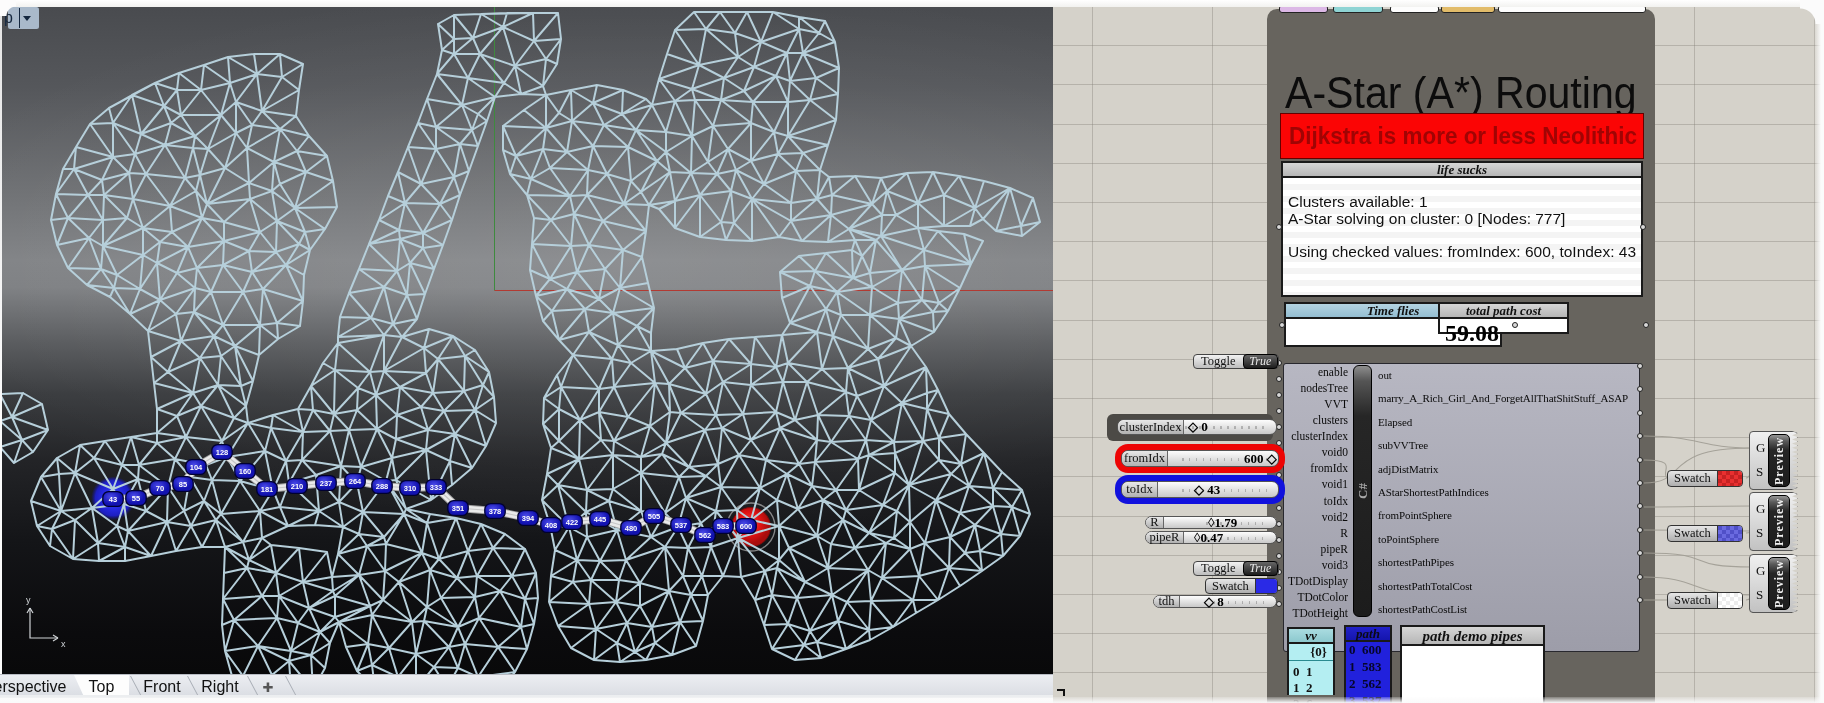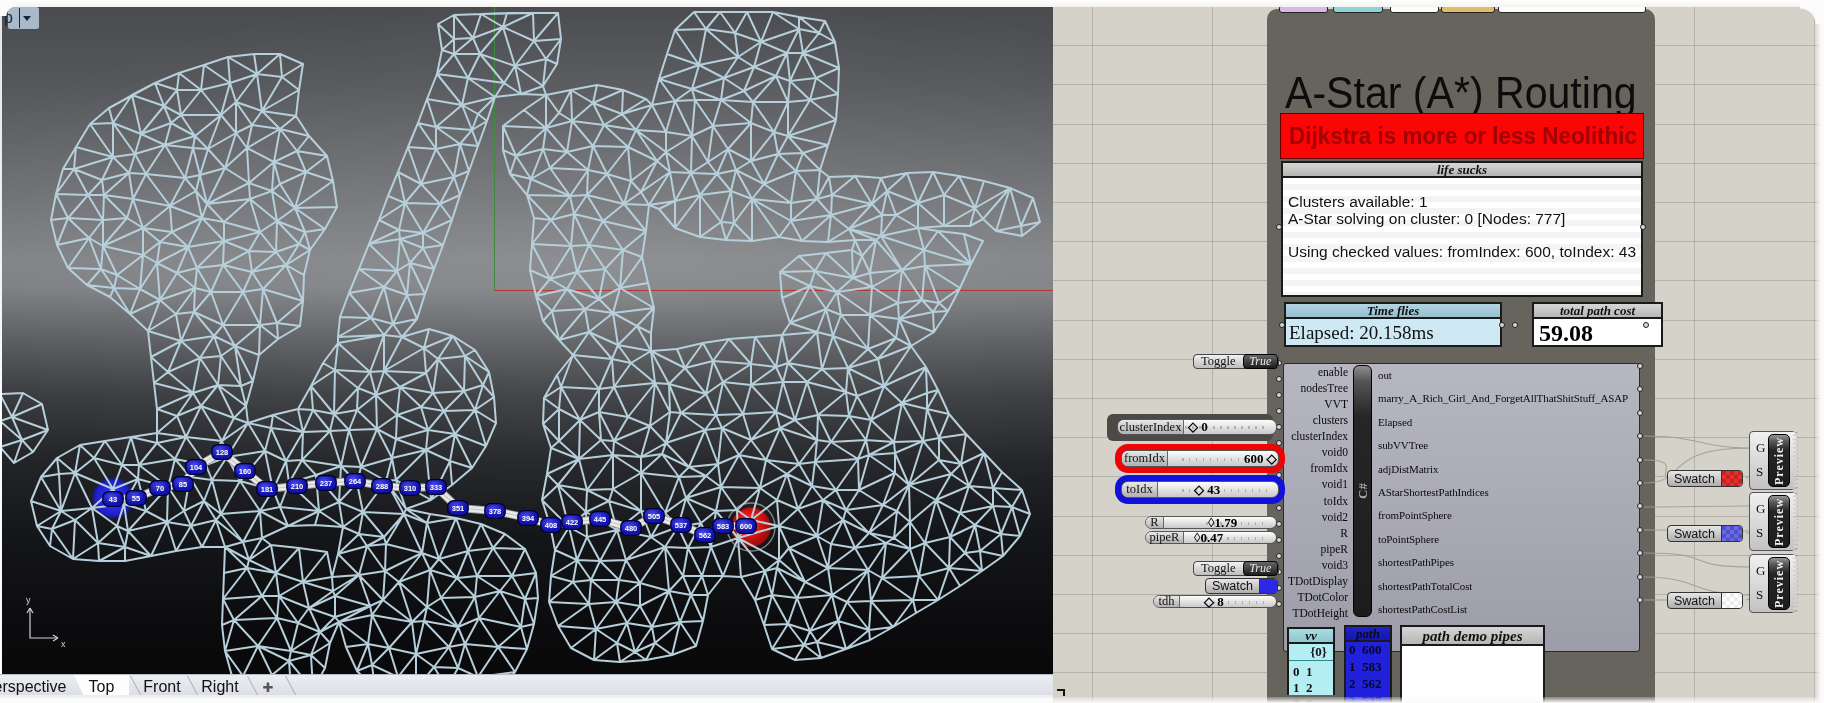--- a/index.html
+++ b/index.html
@@ -27,21 +27,21 @@
 #redp span{display:inline-block;transform-origin:0 0}
 .dot{position:absolute;width:6px;height:6px;border-radius:50%;background:#d8d8d8;border:1px solid #222}
 .sl{position:absolute;background:linear-gradient(180deg,#fdfdfd,#c9c9c9);border:1px solid #555;border-radius:7px;display:flex;align-items:center}
 .slname{height:100%;background:linear-gradient(180deg,#e8e8e8,#b0b0b0);border-right:1px solid #666;border-radius:7px 0 0 7px;font-family:"Liberation Serif",serif;font-size:12.5px;color:#111;display:flex;align-items:center;justify-content:center}
 .sltrack{position:absolute;left:var(--t0,60px);right:8px;top:50%;height:3px;margin-top:-1px;background:repeating-linear-gradient(to right,rgba(0,0,0,.22) 0 1.5px,transparent 1.5px 7px)}
 .slval{position:absolute;font-family:"Liberation Serif",serif;font-size:13px;font-weight:bold;color:#000;top:0;height:100%;display:flex;align-items:center;white-space:nowrap}
 .tog{position:absolute;height:15px;background:linear-gradient(180deg,#f2f2f2,#bdbdbd);border:1px solid #444;border-radius:4px;display:flex;align-items:center}
 .tog .lab{font-family:"Liberation Serif",serif;font-size:12.5px;color:#111;padding:0 7px}
 .tog .val{height:15px;border-radius:4px;background:linear-gradient(180deg,#666,#1d1d1d);color:#e8e8e8;font-family:"Liberation Serif",serif;font-style:italic;font-size:12px;display:flex;align-items:center;justify-content:center;border:1px solid #000}
 .sw{position:absolute;height:16px;display:flex;border:1px solid #333;border-radius:4px;background:linear-gradient(180deg,#e6e6e6,#aeaeae)}
-.sw .lab{font-family:Liberation Sans, sans-serif;font-size:12.5px;color:#111;padding:0 6px;display:flex;align-items:center}
+.sw .lab{font-family:Liberation Serif, serif;font-size:12.5px;color:#111;padding:0 6px;display:flex;align-items:center}
 .sw .col{border-left:1px solid #333;border-radius:0 3px 3px 0}
 .cin{position:absolute;right:0;font-family:"Liberation Serif",serif;font-size:11.5px;color:#0a0a0a;height:16px;line-height:16px;white-space:nowrap}
 .cout{position:absolute;left:0;font-family:"Liberation Serif",serif;font-size:11px;letter-spacing:-.1px;color:#0a0a0a;height:16px;line-height:16px;white-space:nowrap}
 .prev{position:absolute;width:49px;height:59px;background:linear-gradient(180deg,#f0f0f0,#c2c2c2);border:1px solid #555;border-radius:4px;filter:drop-shadow(2px 1px 0 rgba(100,98,92,.55));clip-path:polygon(0 0,calc(100% - 6px) 0,calc(100% - 6px) 0.0px,100% 2.1px,calc(100% - 6px) 4.2px,calc(100% - 6px) 4.2px,100% 6.3px,calc(100% - 6px) 8.4px,calc(100% - 6px) 8.4px,100% 10.5px,calc(100% - 6px) 12.6px,calc(100% - 6px) 12.6px,100% 14.7px,calc(100% - 6px) 16.8px,calc(100% - 6px) 16.8px,100% 18.9px,calc(100% - 6px) 21.0px,calc(100% - 6px) 21.0px,100% 23.1px,calc(100% - 6px) 25.2px,calc(100% - 6px) 25.2px,100% 27.3px,calc(100% - 6px) 29.4px,calc(100% - 6px) 29.4px,100% 31.5px,calc(100% - 6px) 33.6px,calc(100% - 6px) 33.6px,100% 35.7px,calc(100% - 6px) 37.8px,calc(100% - 6px) 37.8px,100% 39.9px,calc(100% - 6px) 42.0px,calc(100% - 6px) 42.0px,100% 44.1px,calc(100% - 6px) 46.2px,calc(100% - 6px) 46.2px,100% 48.3px,calc(100% - 6px) 50.4px,calc(100% - 6px) 50.4px,100% 52.5px,calc(100% - 6px) 54.6px,calc(100% - 6px) 54.6px,100% 56.7px,calc(100% - 6px) 58.8px,calc(100% - 6px) 100%,0 100%)}
 .prev .gs{position:absolute;left:6px;font-family:"Liberation Serif",serif;font-size:13px;color:#111}
 .prev .cap{position:absolute;left:18px;top:2px;width:22px;height:53px;background:linear-gradient(180deg,#969696 0,#5a5a5a 12%,#262626 30%,#1d1d1d);border-radius:5px;border:1px solid #000}
 .prev .cap span{position:absolute;left:50%;top:50%;transform:translate(-50%,-50%) rotate(-90deg);font-family:"Liberation Serif",serif;font-size:12px;font-weight:bold;color:#f0f0f0;white-space:nowrap;letter-spacing:1px}
 .nl{font:bold 7.5px "Liberation Sans",sans-serif;fill:#fff;text-anchor:middle}
 #topstrip{position:absolute;left:0;top:0;width:1824px;height:7px;background:linear-gradient(180deg,#ffffff,#f2f2f0);z-index:30}
 #botstrip{position:absolute;left:0;top:697px;width:1824px;height:6px;background:linear-gradient(180deg,rgba(250,250,250,.2),#fafafa);z-index:30}
@@ -168,26 +168,25 @@
 
 <div class="panel" style="left:1281px;top:161px;width:362px;height:136px">
 <div class="phead">life sucks</div>
 <div class="stripe" style="position:absolute;left:0;top:15px;right:0;bottom:0;font-size:15.5px;color:#111;padding:16px 0 0 5px;line-height:16.5px">Clusters available: 1<br>A-Star solving on cluster: 0 [Nodes: 777]<br><br>Using checked values: fromIndex: 600, toIndex: 43</div>
 </div>
 <div class="dot" style="left:1276px;top:224px"></div>
     <div class="dot" style="left:1640px;top:224px"></div>
 
 <div class="panel" style="left:1284px;top:302px;width:218px;height:45px">
 <div class="phead" style="background:linear-gradient(180deg,#b4d4e2,#94bed2)">Time flies</div>
-<div style="position:absolute;left:0;top:15px;right:0;bottom:0;background:#cfe9f4;font-family:'Liberation Serif',serif;font-size:19px;color:#111;padding:3px 0 0 3px">Elapsed: 20.158ms</div>
 </div>
 <div class="dot" style="left:1279px;top:322px"></div>
     <div class="dot" style="left:1499px;top:322px"></div>
 
-<div class="panel" style="left:1532px;top:302px;width:131px;height:45px">
+<div class="panel" style="left:1438px;top:302px;width:131px;height:32px">
 <div class="phead">total path cost</div>
 <div style="position:absolute;left:0;top:15px;right:0;bottom:0;background:#fff;font-family:'Liberation Serif',serif;font-weight:bold;font-size:24px;color:#000;padding:1px 0 0 5px">59.08</div>
 </div>
 <div class="dot" style="left:1512px;top:322px"></div>
     <div class="dot" style="left:1643px;top:322px"></div>
 
 <div style="position:absolute;left:1283px;top:363px;width:357px;height:289px;background:linear-gradient(180deg,#b7b7c2,#9d9da9);border:1.5px solid #28282e;border-radius:3px">
 <div style="position:absolute;left:0;top:0;width:64px;height:100%">
         <div class="cin" style="top:0px">enable</div>
 <div class="cin" style="top:16px">nodesTree</div>

